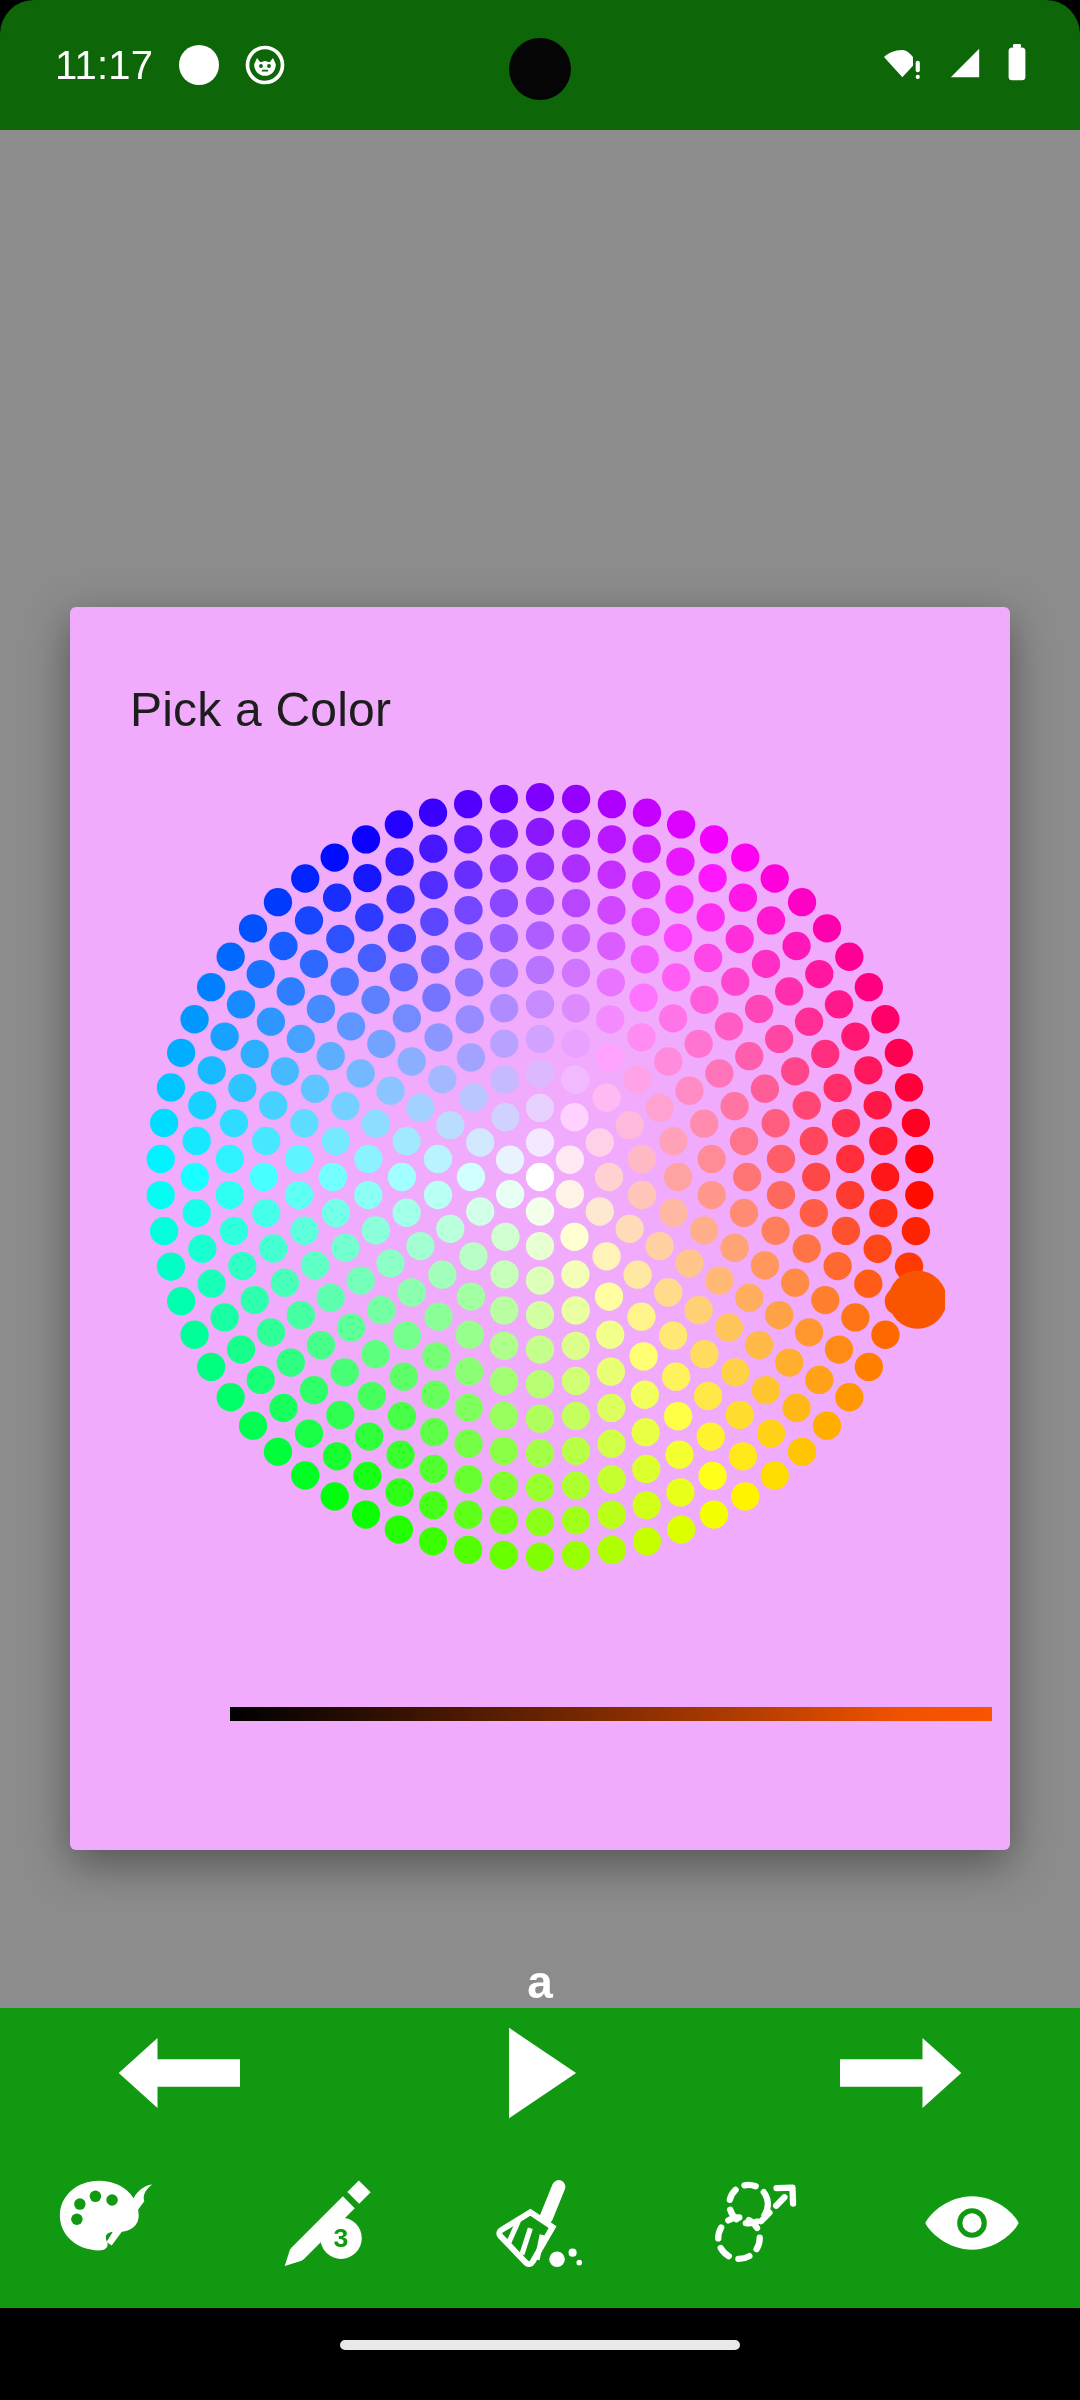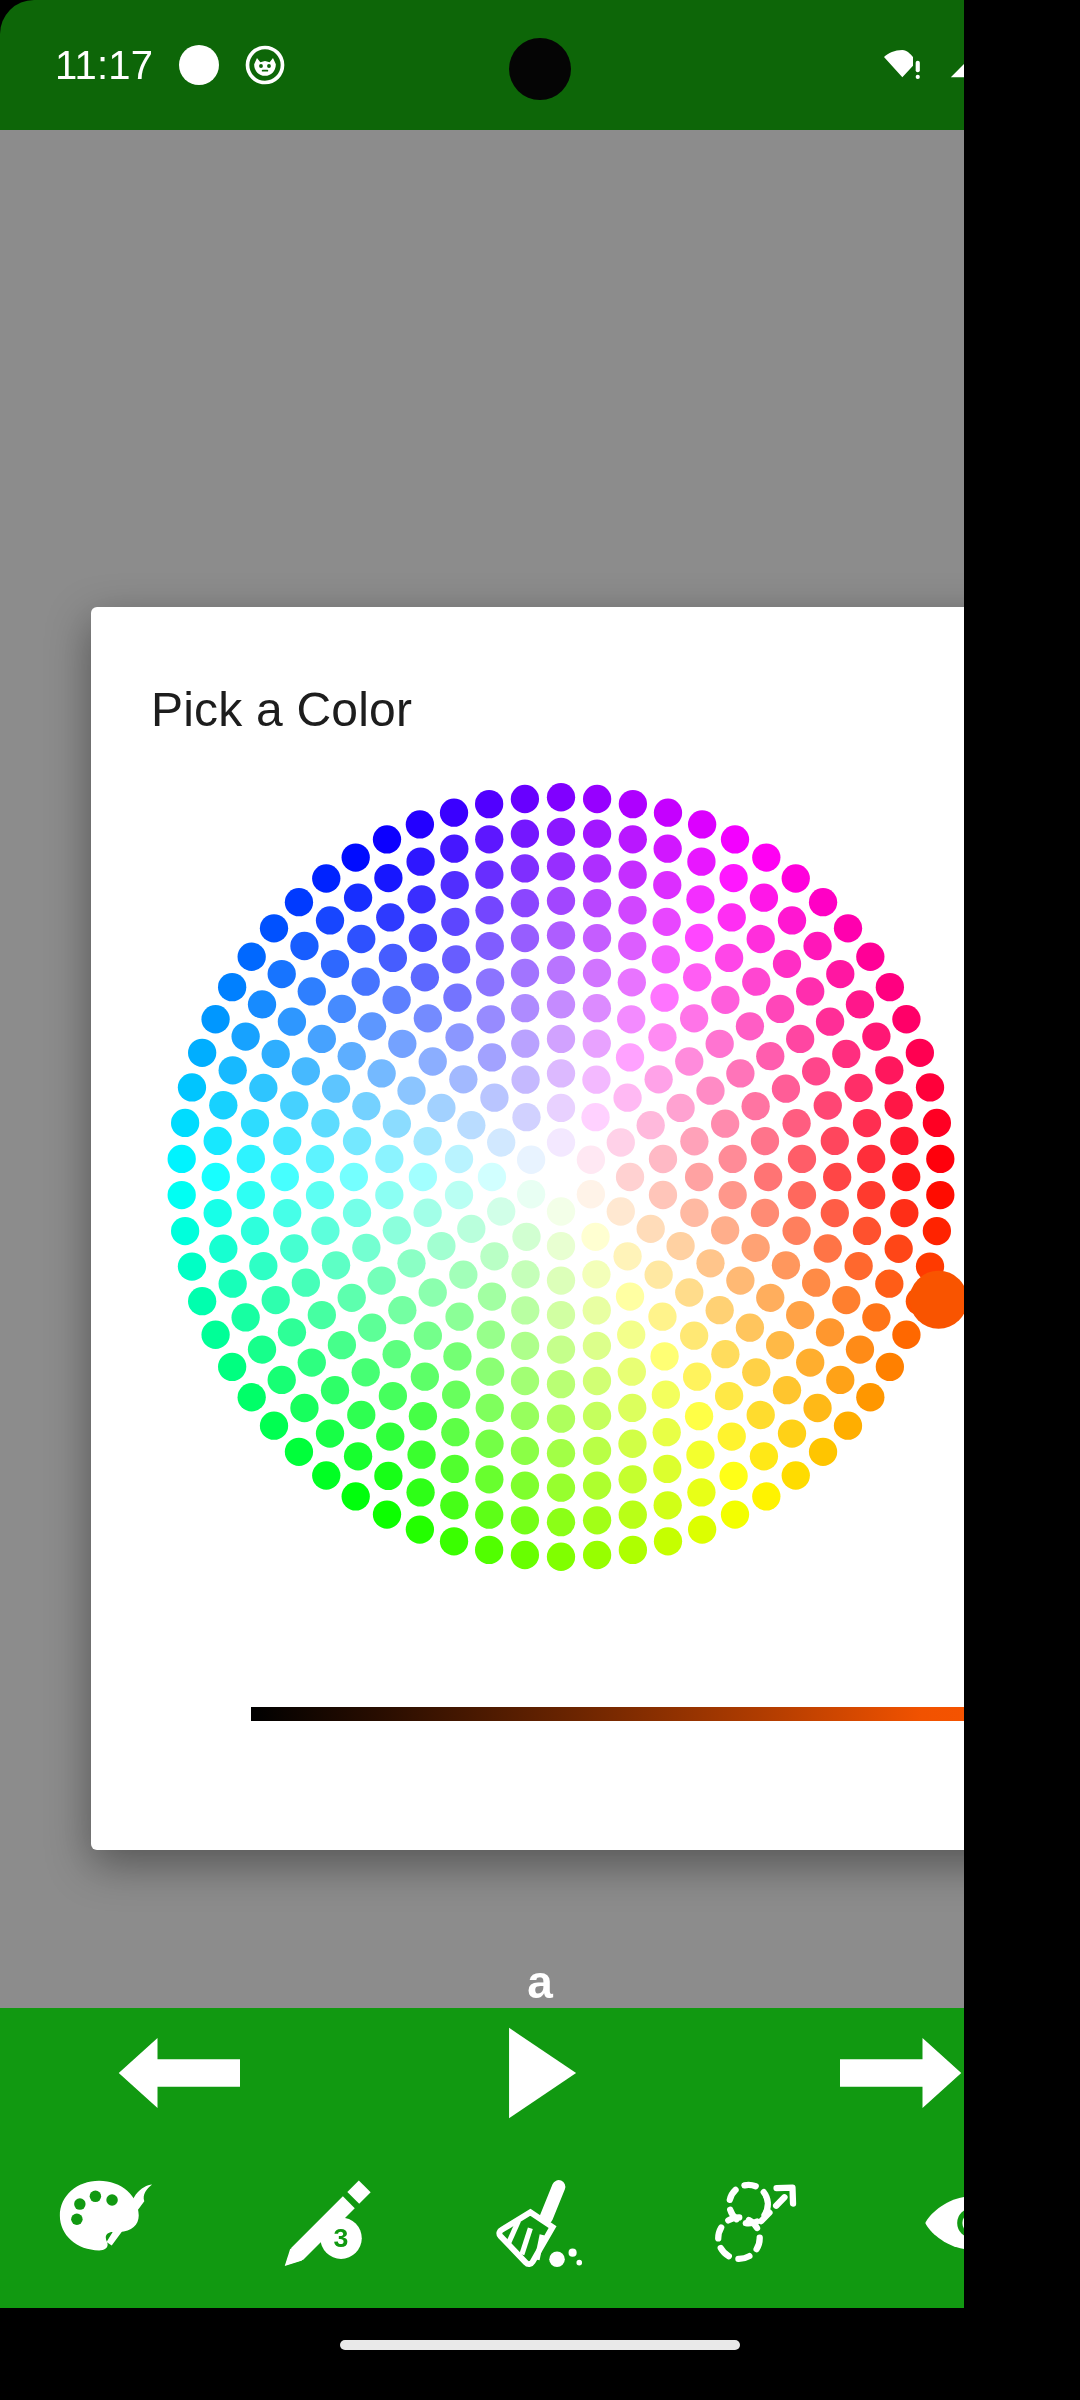--- a/index.html
+++ b/index.html
@@ -1,19 +1,19 @@
 <!DOCTYPE html>
 <html><head>
 <meta charset="utf-8">
 <style>
   * { margin:0; padding:0; box-sizing:border-box; }
   html,body { width:1080px; height:2400px; background:#000; overflow:hidden; }
   body { font-family:"Liberation Sans", sans-serif; }
 
-  #screen { position:relative; width:964px; height:2400px; background:#000; overflow:hidden; }
+  #screen { position:relative; width:1080px; height:2400px; background:#000; overflow:hidden; }
 
   
   #statusbar{
     position:absolute; left:0; top:0; width:1080px; height:130px;
     background:#0d6608;
     border-top-left-radius:34px; border-top-right-radius:34px;
     display:flex; align-items:center;
   }
   #sb-left{ display:flex; align-items:center; gap:26px; margin-left:55px; }
   #clock{ color:#fff; font-size:40px; letter-spacing:0.2px; }
@@ -31,23 +31,22 @@
     background:#8c8c8c;
   }
   #canvas-letter{
     position:absolute; left:0; top:1825px; width:1080px;
     text-align:center; color:#ffffff; font-size:46px; font-weight:bold;
   }
 
   
   #dialog{
     position:absolute; left:70px; top:607px; width:940px; height:1243px;
-    background:#ffffff; border-radius:6px;
+    background:#f0abfc; border-radius:6px;
     box-shadow:0 14px 44px rgba(0,0,0,.40);
-    margin-left:21px;
   }
   #dialog-title{
     position:absolute; left:60px; top:75px;
     font-size:48px; color:#1d1d1d; letter-spacing:.2px;
   }
 
   
   #wheel-wrap{
     position:absolute; left:15px; top:165px; width:910px; height:810px;
   }

